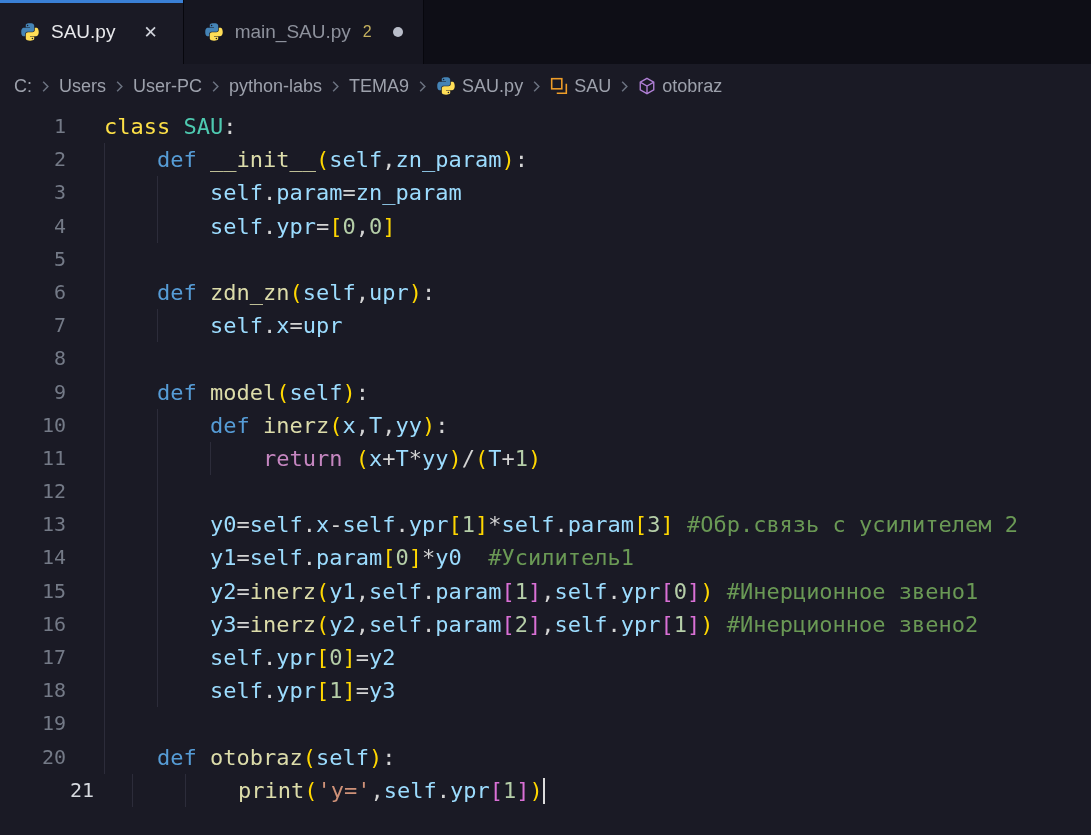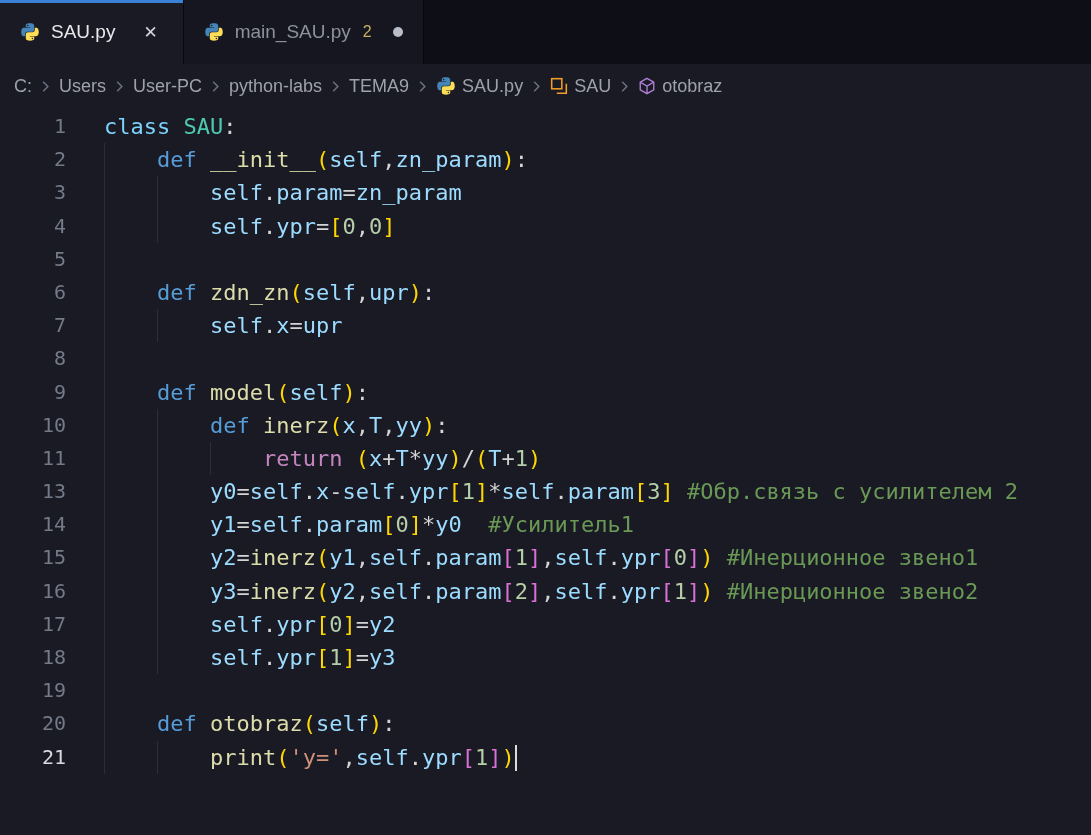--- a/index.html
+++ b/index.html
@@ -42,21 +42,21 @@
   .bc-icon { display: flex; align-items: center; }
 
   
   .editor {
     flex: 1; overflow: hidden; background: #1a1a25;
     font-family: "DejaVu Sans Mono", "Liberation Mono", monospace;
     font-size: 22px; padding-top: 2px;
   }
   .line { display: flex; height: 33.2px; line-height: 33.2px; white-space: pre; }
   .ln { width: 66px; text-align: right; color: #747a87; flex-shrink: 0; font-size: 20px; cursor: pointer; }
-  .ln.active { color: #d7dae0; }
+  .ln.active { color: #d7dae0; margin-left: 28px; }
   .lc { margin-left: 38px; position: relative; flex: 1; }
   .guide { position: absolute; top: 0; bottom: 0; width: 0; border-left: 1px solid #2c2c3a; }
   .cursor {
     display: inline-block; width: 2px; height: 26px; background: #dcdcdc;
     vertical-align: -6px; animation: blink 1s steps(1) infinite;
   }
   @keyframes blink { 50% { opacity: 0; } }
 </style>
 </head>
 <body>
@@ -158,31 +158,32 @@
         <span class="bc-icon">
           <svg width="18" height="18" viewBox="0 0 16 16" fill="none" stroke="#b180d7" stroke-width="1.2">
             <path d="M8 1.2l6 3.4v6.8l-6 3.4-6-3.4V4.6z"></path>
             <path d="M2.3 4.8L8 8l5.7-3.2M8 8v7"></path>
           </svg>
         </span>
         <span>otobraz</span>
       </span>
     </div>
   <div class="editor" id="editor">
-      <div class="line"><span class="ln">1</span><span class="lc"><span style="color: #7dd3fc;">class</span><span style="color: rgb(212, 212, 212);"> </span><span style="color: rgb(78, 201, 176);">SAU</span><span style="color: rgb(212, 212, 212);">:</span></span></div>
+      <div class="line"><span class="ln">1</span><span class="lc"><span style="color: #fde047;">class</span><span style="color: rgb(212, 212, 212);"> </span><span style="color: rgb(78, 201, 176);">SAU</span><span style="color: rgb(212, 212, 212);">:</span></span></div>
       <div class="line"><span class="ln">2</span><span class="lc"><i class="guide" style="left: 0ch;"></i><span style="color: rgb(212, 212, 212);">    </span><span style="color: rgb(86, 156, 214);">def</span><span style="color: rgb(212, 212, 212);"> </span><span style="color: rgb(220, 220, 170);">__init__</span><span style="color: rgb(255, 215, 0);">(</span><span style="color: rgb(156, 220, 254);">self</span><span style="color: rgb(212, 212, 212);">,</span><span style="color: rgb(156, 220, 254);">zn_param</span><span style="color: rgb(255, 215, 0);">)</span><span style="color: rgb(212, 212, 212);">:</span></span></div>
       <div class="line"><span class="ln">3</span><span class="lc"><i class="guide" style="left: 0ch;"></i><i class="guide" style="left: 4ch;"></i><span style="color: rgb(212, 212, 212);">        </span><span style="color: rgb(156, 220, 254);">self</span><span style="color: rgb(212, 212, 212);">.</span><span style="color: rgb(156, 220, 254);">param</span><span style="color: rgb(212, 212, 212);">=</span><span style="color: rgb(156, 220, 254);">zn_param</span></span></div>
       <div class="line"><span class="ln">4</span><span class="lc"><i class="guide" style="left: 0ch;"></i><i class="guide" style="left: 4ch;"></i><span style="color: rgb(212, 212, 212);">        </span><span style="color: rgb(156, 220, 254);">self</span><span style="color: rgb(212, 212, 212);">.</span><span style="color: rgb(156, 220, 254);">ypr</span><span style="color: rgb(212, 212, 212);">=</span><span style="color: rgb(255, 215, 0);">[</span><span style="color: rgb(181, 206, 168);">0</span><span style="color: rgb(212, 212, 212);">,</span><span style="color: rgb(181, 206, 168);">0</span><span style="color: rgb(255, 215, 0);">]</span></span></div>
       <div class="line"><span class="ln">5</span><span class="lc"><i class="guide" style="left: 0ch;"></i></span></div>
       <div class="line"><span class="ln">6</span><span class="lc"><i class="guide" style="left: 0ch;"></i><span style="color: rgb(212, 212, 212);">    </span><span style="color: rgb(86, 156, 214);">def</span><span style="color: rgb(212, 212, 212);"> </span><span style="color: rgb(220, 220, 170);">zdn_zn</span><span style="color: rgb(255, 215, 0);">(</span><span style="color: rgb(156, 220, 254);">self</span><span style="color: rgb(212, 212, 212);">,</span><span style="color: rgb(156, 220, 254);">upr</span><span style="color: rgb(255, 215, 0);">)</span><span style="color: rgb(212, 212, 212);">:</span></span></div>
       <div class="line"><span class="ln">7</span><span class="lc"><i class="guide" style="left: 0ch;"></i><i class="guide" style="left: 4ch;"></i><span style="color: rgb(212, 212, 212);">        </span><span style="color: rgb(156, 220, 254);">self</span><span style="color: rgb(212, 212, 212);">.</span><span style="color: rgb(156, 220, 254);">x</span><span style="color: rgb(212, 212, 212);">=</span><span style="color: rgb(156, 220, 254);">upr</span></span></div>
       <div class="line"><span class="ln">8</span><span class="lc"><i class="guide" style="left: 0ch;"></i></span></div>
       <div class="line"><span class="ln">9</span><span class="lc"><i class="guide" style="left: 0ch;"></i><span style="color: rgb(212, 212, 212);">    </span><span style="color: rgb(86, 156, 214);">def</span><span style="color: rgb(212, 212, 212);"> </span><span style="color: rgb(220, 220, 170);">model</span><span style="color: rgb(255, 215, 0);">(</span><span style="color: rgb(156, 220, 254);">self</span><span style="color: rgb(255, 215, 0);">)</span><span style="color: rgb(212, 212, 212);">:</span></span></div>
       <div class="line"><span class="ln">10</span><span class="lc"><i class="guide" style="left: 0ch;"></i><i class="guide" style="left: 4ch;"></i><span style="color: rgb(212, 212, 212);">        </span><span style="color: rgb(86, 156, 214);">def</span><span style="color: rgb(212, 212, 212);"> </span><span style="color: rgb(220, 220, 170);">inerz</span><span style="color: rgb(255, 215, 0);">(</span><span style="color: rgb(156, 220, 254);">x</span><span style="color: rgb(212, 212, 212);">,</span><span style="color: rgb(156, 220, 254);">T</span><span style="color: rgb(212, 212, 212);">,</span><span style="color: rgb(156, 220, 254);">yy</span><span style="color: rgb(255, 215, 0);">)</span><span style="color: rgb(212, 212, 212);">:</span></span></div>
       <div class="line"><span class="ln">11</span><span class="lc"><i class="guide" style="left: 0ch;"></i><i class="guide" style="left: 4ch;"></i><i class="guide" style="left: 8ch;"></i><span style="color: rgb(212, 212, 212);">            </span><span style="color: rgb(197, 134, 192);">return</span><span style="color: rgb(212, 212, 212);"> </span><span style="color: rgb(255, 215, 0);">(</span><span style="color: rgb(156, 220, 254);">x</span><span style="color: rgb(212, 212, 212);">+</span><span style="color: rgb(156, 220, 254);">T</span><span style="color: rgb(212, 212, 212);">*</span><span style="color: rgb(156, 220, 254);">yy</span><span style="color: rgb(255, 215, 0);">)</span><span style="color: rgb(212, 212, 212);">/</span><span style="color: rgb(255, 215, 0);">(</span><span style="color: rgb(156, 220, 254);">T</span><span style="color: rgb(212, 212, 212);">+</span><span style="color: rgb(181, 206, 168);">1</span><span style="color: rgb(255, 215, 0);">)</span></span></div>
+      <div class="line"><span class="ln">12</span><span class="lc"><i class="guide" style="left: 0ch;"></i><i class="guide" style="left: 4ch;"></i></span></div>
       <div class="line"><span class="ln">13</span><span class="lc"><i class="guide" style="left: 0ch;"></i><i class="guide" style="left: 4ch;"></i><span style="color: rgb(212, 212, 212);">        </span><span style="color: rgb(156, 220, 254);">y0</span><span style="color: rgb(212, 212, 212);">=</span><span style="color: rgb(156, 220, 254);">self</span><span style="color: rgb(212, 212, 212);">.</span><span style="color: rgb(156, 220, 254);">x</span><span style="color: rgb(212, 212, 212);">-</span><span style="color: rgb(156, 220, 254);">self</span><span style="color: rgb(212, 212, 212);">.</span><span style="color: rgb(156, 220, 254);">ypr</span><span style="color: rgb(255, 215, 0);">[</span><span style="color: rgb(181, 206, 168);">1</span><span style="color: rgb(255, 215, 0);">]</span><span style="color: rgb(212, 212, 212);">*</span><span style="color: rgb(156, 220, 254);">self</span><span style="color: rgb(212, 212, 212);">.</span><span style="color: rgb(156, 220, 254);">param</span><span style="color: rgb(255, 215, 0);">[</span><span style="color: rgb(181, 206, 168);">3</span><span style="color: rgb(255, 215, 0);">]</span><span style="color: rgb(212, 212, 212);"> </span><span style="color: rgb(106, 153, 85);">#Обр.связь с усилителем 2</span></span></div>
       <div class="line"><span class="ln">14</span><span class="lc"><i class="guide" style="left: 0ch;"></i><i class="guide" style="left: 4ch;"></i><span style="color: rgb(212, 212, 212);">        </span><span style="color: rgb(156, 220, 254);">y1</span><span style="color: rgb(212, 212, 212);">=</span><span style="color: rgb(156, 220, 254);">self</span><span style="color: rgb(212, 212, 212);">.</span><span style="color: rgb(156, 220, 254);">param</span><span style="color: rgb(255, 215, 0);">[</span><span style="color: rgb(181, 206, 168);">0</span><span style="color: rgb(255, 215, 0);">]</span><span style="color: rgb(212, 212, 212);">*</span><span style="color: rgb(156, 220, 254);">y0</span><span style="color: rgb(212, 212, 212);">  </span><span style="color: rgb(106, 153, 85);">#Усилитель1</span></span></div>
       <div class="line"><span class="ln">15</span><span class="lc"><i class="guide" style="left: 0ch;"></i><i class="guide" style="left: 4ch;"></i><span style="color: rgb(212, 212, 212);">        </span><span style="color: rgb(156, 220, 254);">y2</span><span style="color: rgb(212, 212, 212);">=</span><span style="color: rgb(220, 220, 170);">inerz</span><span style="color: rgb(255, 215, 0);">(</span><span style="color: rgb(156, 220, 254);">y1</span><span style="color: rgb(212, 212, 212);">,</span><span style="color: rgb(156, 220, 254);">self</span><span style="color: rgb(212, 212, 212);">.</span><span style="color: rgb(156, 220, 254);">param</span><span style="color: rgb(218, 112, 214);">[</span><span style="color: rgb(181, 206, 168);">1</span><span style="color: rgb(218, 112, 214);">]</span><span style="color: rgb(212, 212, 212);">,</span><span style="color: rgb(156, 220, 254);">self</span><span style="color: rgb(212, 212, 212);">.</span><span style="color: rgb(156, 220, 254);">ypr</span><span style="color: rgb(218, 112, 214);">[</span><span style="color: rgb(181, 206, 168);">0</span><span style="color: rgb(218, 112, 214);">]</span><span style="color: rgb(255, 215, 0);">)</span><span style="color: rgb(212, 212, 212);"> </span><span style="color: rgb(106, 153, 85);">#Инерционное звено1</span></span></div>
       <div class="line"><span class="ln">16</span><span class="lc"><i class="guide" style="left: 0ch;"></i><i class="guide" style="left: 4ch;"></i><span style="color: rgb(212, 212, 212);">        </span><span style="color: rgb(156, 220, 254);">y3</span><span style="color: rgb(212, 212, 212);">=</span><span style="color: rgb(220, 220, 170);">inerz</span><span style="color: rgb(255, 215, 0);">(</span><span style="color: rgb(156, 220, 254);">y2</span><span style="color: rgb(212, 212, 212);">,</span><span style="color: rgb(156, 220, 254);">self</span><span style="color: rgb(212, 212, 212);">.</span><span style="color: rgb(156, 220, 254);">param</span><span style="color: rgb(218, 112, 214);">[</span><span style="color: rgb(181, 206, 168);">2</span><span style="color: rgb(218, 112, 214);">]</span><span style="color: rgb(212, 212, 212);">,</span><span style="color: rgb(156, 220, 254);">self</span><span style="color: rgb(212, 212, 212);">.</span><span style="color: rgb(156, 220, 254);">ypr</span><span style="color: rgb(218, 112, 214);">[</span><span style="color: rgb(181, 206, 168);">1</span><span style="color: rgb(218, 112, 214);">]</span><span style="color: rgb(255, 215, 0);">)</span><span style="color: rgb(212, 212, 212);"> </span><span style="color: rgb(106, 153, 85);">#Инерционное звено2</span></span></div>
       <div class="line"><span class="ln">17</span><span class="lc"><i class="guide" style="left: 0ch;"></i><i class="guide" style="left: 4ch;"></i><span style="color: rgb(212, 212, 212);">        </span><span style="color: rgb(156, 220, 254);">self</span><span style="color: rgb(212, 212, 212);">.</span><span style="color: rgb(156, 220, 254);">ypr</span><span style="color: rgb(255, 215, 0);">[</span><span style="color: rgb(181, 206, 168);">0</span><span style="color: rgb(255, 215, 0);">]</span><span style="color: rgb(212, 212, 212);">=</span><span style="color: rgb(156, 220, 254);">y2</span></span></div>
       <div class="line"><span class="ln">18</span><span class="lc"><i class="guide" style="left: 0ch;"></i><i class="guide" style="left: 4ch;"></i><span style="color: rgb(212, 212, 212);">        </span><span style="color: rgb(156, 220, 254);">self</span><span style="color: rgb(212, 212, 212);">.</span><span style="color: rgb(156, 220, 254);">ypr</span><span style="color: rgb(255, 215, 0);">[</span><span style="color: rgb(181, 206, 168);">1</span><span style="color: rgb(255, 215, 0);">]</span><span style="color: rgb(212, 212, 212);">=</span><span style="color: rgb(156, 220, 254);">y3</span></span></div>
       <div class="line"><span class="ln">19</span><span class="lc"><i class="guide" style="left: 0ch;"></i></span></div>
       <div class="line"><span class="ln">20</span><span class="lc"><i class="guide" style="left: 0ch;"></i><span style="color: rgb(212, 212, 212);">    </span><span style="color: rgb(86, 156, 214);">def</span><span style="color: rgb(212, 212, 212);"> </span><span style="color: rgb(220, 220, 170);">otobraz</span><span style="color: rgb(255, 215, 0);">(</span><span style="color: rgb(156, 220, 254);">self</span><span style="color: rgb(255, 215, 0);">)</span><span style="color: rgb(212, 212, 212);">:</span></span></div>
       <div class="line"><span class="ln active">21</span><span class="lc"><i class="guide" style="left: 0ch;"></i><i class="guide" style="left: 4ch;"></i><span style="color: rgb(212, 212, 212);">        </span><span style="color: rgb(220, 220, 170);">print</span><span style="color: rgb(255, 215, 0);">(</span><span style="color: rgb(206, 145, 120);">'y='</span><span style="color: rgb(212, 212, 212);">,</span><span style="color: rgb(156, 220, 254);">self</span><span style="color: rgb(212, 212, 212);">.</span><span style="color: rgb(156, 220, 254);">ypr</span><span style="color: rgb(218, 112, 214);">[</span><span style="color: rgb(181, 206, 168);">1</span><span style="color: rgb(218, 112, 214);">]</span><span style="color: rgb(255, 215, 0);">)</span><span class="cursor"></span></span></div>
     </div>

